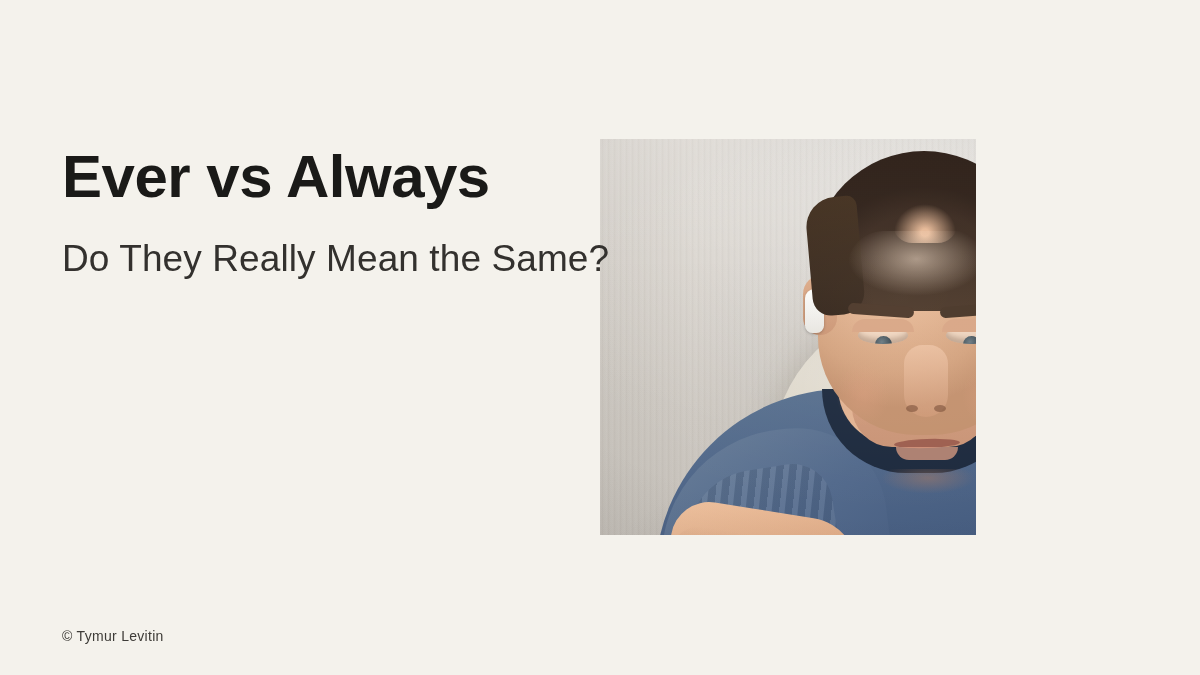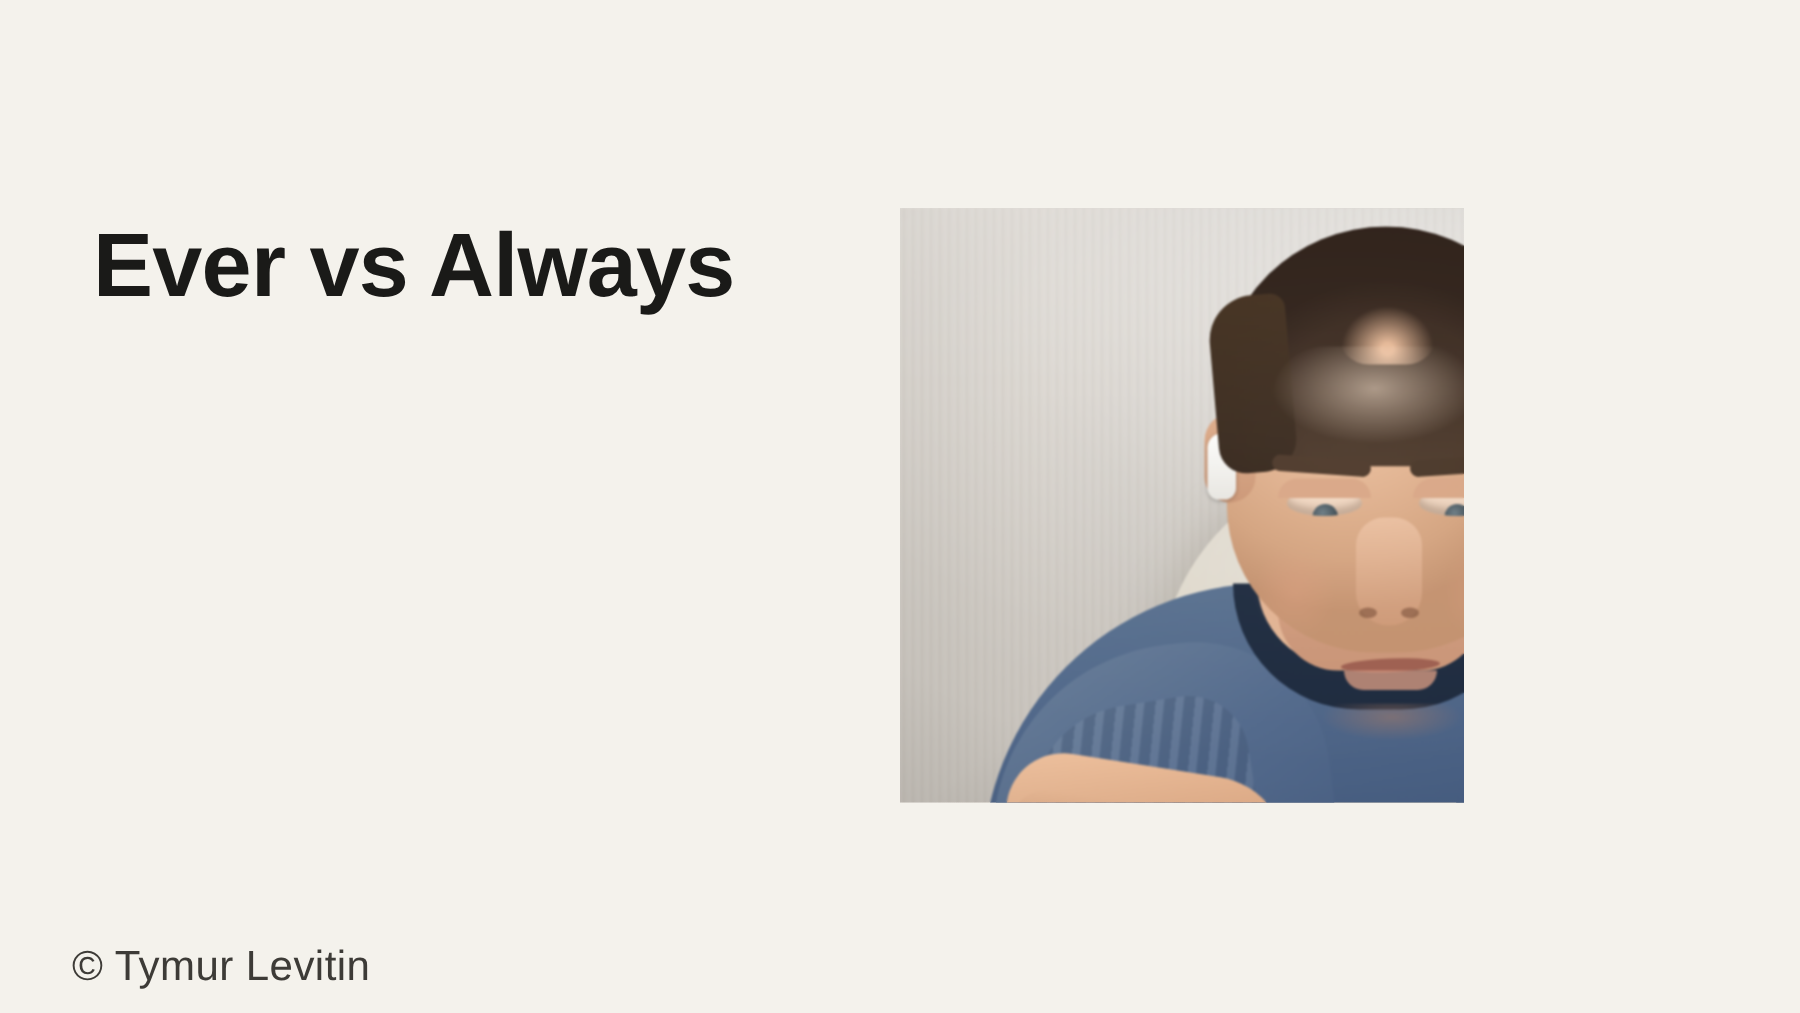--- a/index.html
+++ b/index.html
@@ -44,24 +44,24 @@
     font-size: 37px;
     line-height: 1.15;
     font-weight: normal;
     letter-spacing: 0.1px;
     color: #33312e;
     z-index: 5;
     white-space: nowrap;
   }
   #credit {
     position: absolute;
-    left: 48px;
+    left: 62px;
     top: 628px;
     margin: 0;
-    font-size: 28px;
+    font-size: 14px;
     font-weight: normal;
     letter-spacing: 0.3px;
     color: #3d3b37;
     z-index: 5;
     white-space: nowrap;
   }
 
   
   #video-panel {
     position: absolute;
@@ -534,15 +534,16 @@
     <div class="chin-shadow"></div>
 
     <div class="hand"></div>
     <div class="hand-shadow"></div>
 
     <div class="video-grade"></div>
     <div class="video-blur"></div>
   </div>
 
   <h1 id="title">Ever vs Always</h1>
+  <h2 id="subtitle">Do They Really Mean the Same?</h2>
   <p id="credit">© Tymur Levitin</p>
 
 </div>
 
 </body></html>

